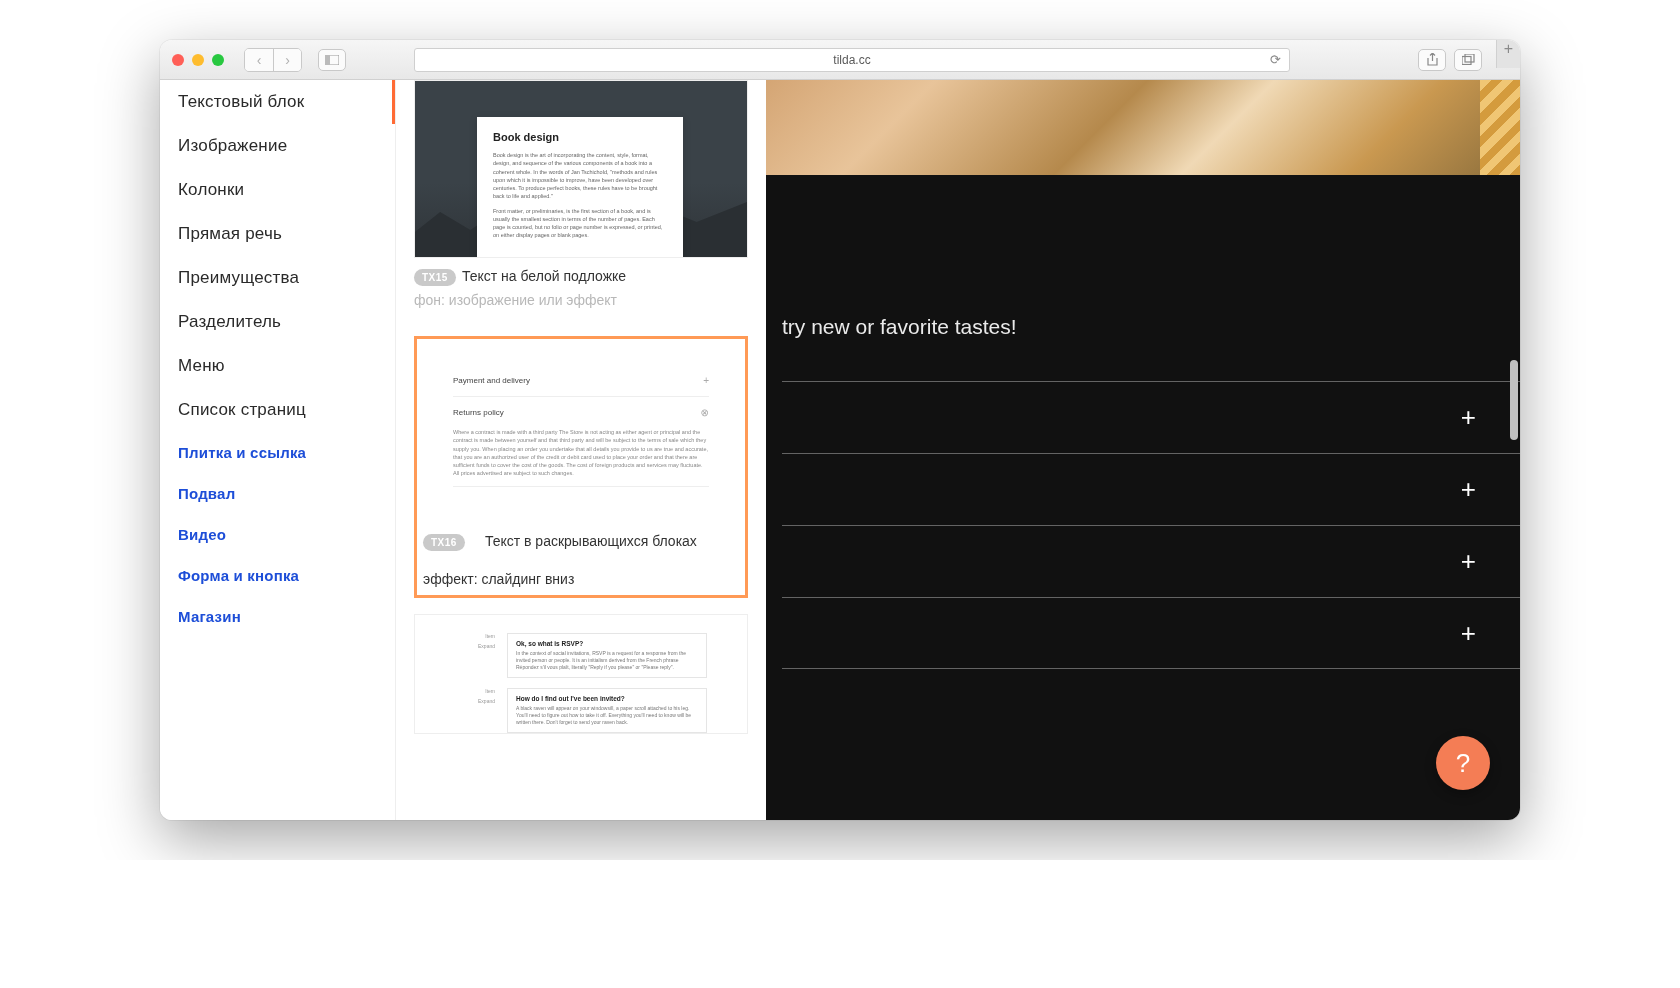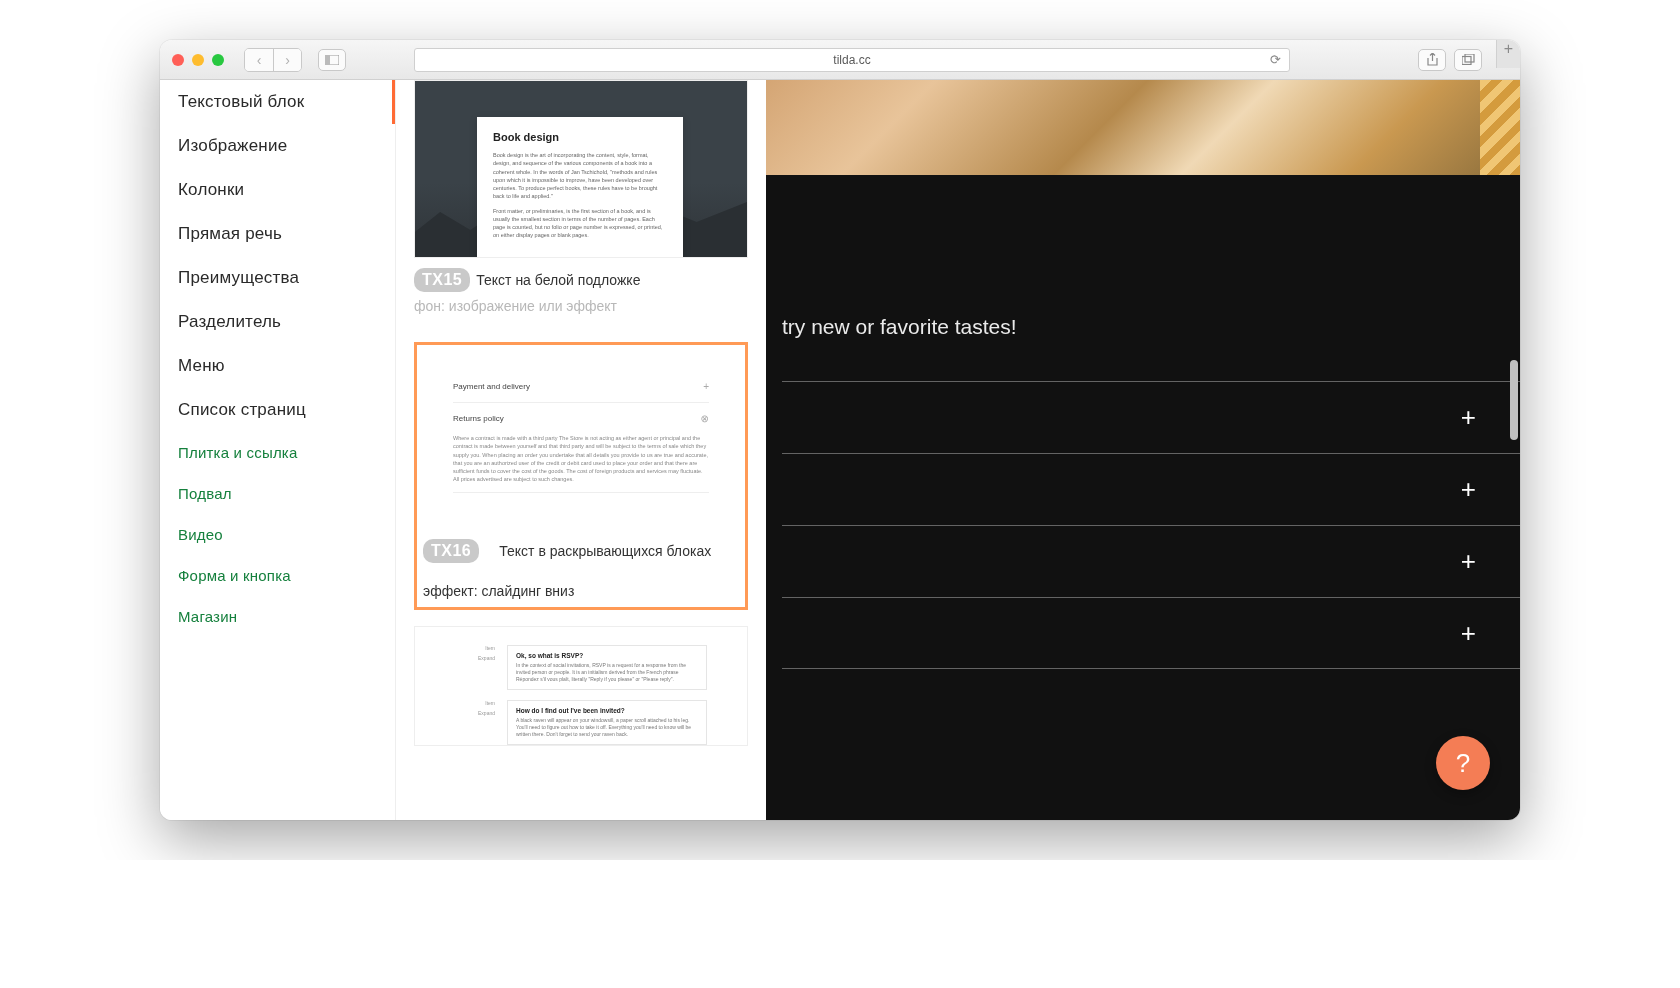--- a/index.html
+++ b/index.html
@@ -17,30 +17,30 @@
 .sidebar-toggle{width:28px;height:22px;margin-left:8px;border:1px solid #c9c9c9;border-radius:5px;display:flex;align-items:center;justify-content:center;color:#888;background:#fbfbfb}
 .url-bar{flex:1;height:24px;margin:0 120px 0 60px;background:#fff;border:1px solid #cfcfcf;border-radius:3px;display:flex;align-items:center;justify-content:center;color:#5a5a5a;font-size:12px;position:relative}
 .reload{position:absolute;right:8px;color:#888;font-size:13px}
 .tb-actions{display:flex;gap:8px;align-items:center}
 .tb-btn{width:28px;height:22px;border:1px solid #c9c9c9;border-radius:5px;display:flex;align-items:center;justify-content:center;color:#888;background:#fbfbfb;font-size:13px}
 .plus-tab{width:24px;height:38px;background:#e3e3e3;border-left:1px solid #d0d0d0;display:flex;align-items:center;justify-content:center;color:#8a8a8a;font-size:16px;margin-left:6px;align-self:stretch;margin-top:-10px;margin-right:-12px;margin-bottom:-8px}
 .viewport{display:flex;height:calc(100% - 40px);position:relative}
 .sidebar{width:236px;background:#fff;border-right:1px solid #eee;overflow:hidden}
 .sidebar-item{padding:12px 18px;font-size:17px;font-weight:400;color:#2a2a2a;cursor:pointer;font-family:Georgia,"Times New Roman",serif;letter-spacing:.2px}
 .sidebar-item.active{border-right:3px solid #ff6b35}
-.sidebar-item.secondary{font-weight:400;color:#15803d;font-family:-apple-system,Arial,sans-serif;font-size:15px}
+.sidebar-item.secondary{font-weight:700;color:#1d4ed8;font-family:-apple-system,Arial,sans-serif;font-size:15px}
 .blocks-panel{width:370px;background:#fff;overflow-y:auto;padding:0 18px 30px}
 .thumb{width:100%;background:#fafafa;border:1px solid #eee;margin-bottom:10px;position:relative;overflow:hidden}
 .tx15-thumb{height:178px;background:linear-gradient(180deg,#3a4248 0%,#3a4248 58%,#2f3438 100%);position:relative}
 .mountain{position:absolute;bottom:0;left:0;width:100%;height:55px}
 .white-card{position:absolute;left:62px;top:36px;width:206px;background:#fff;padding:14px 16px;box-shadow:0 2px 8px rgba(0,0,0,.15)}
 .card-title{font-size:11px;font-weight:700;color:#222;margin-bottom:8px}
 .card-para{font-size:5.5px;line-height:1.5;color:#666;margin-bottom:6px}
 .block-label{display:flex;align-items:baseline;flex-wrap:wrap;gap:6px;margin-bottom:28px;font-size:14px;color:#333}
-.code-badge{background:#c9c9c9;color:#fff;font-size:16px;font-weight:700;padding:3px 8px;border-radius:10px;letter-spacing:.5px}
+.code-badge{background:#c9c9c9;color:#fff;font-size:10px;font-weight:700;padding:3px 8px;border-radius:10px;letter-spacing:.5px}
 .block-label .muted{color:#b8b8b8}
 .tx16-wrapper{border:3px solid #ff9a56;padding:2px;margin-bottom:16px}
 .tx16-thumb{height:186px;background:#fff;padding:28px 34px;position:relative}
 .acc-row{display:flex;justify-content:space-between;align-items:center;padding:6px 0;font-size:8px;color:#444;border-bottom:none}
 .acc-icon{color:#aaa;font-size:10px}
 .acc-body{font-size:5.5px;color:#888;line-height:1.5;padding:4px 0 8px;border-bottom:1px solid #eee;margin-bottom:4px}
 .acc-divider{height:1px;background:#eee;margin:4px 0}
 .tx16-label{display:flex;align-items:baseline;flex-wrap:wrap;gap:20px;font-size:14px;color:#333;padding:0 4px 6px}
 .tx17-thumb{height:120px;background:#fff;padding:18px 40px}
 .faq-item{display:flex;gap:12px;margin-bottom:10px}

